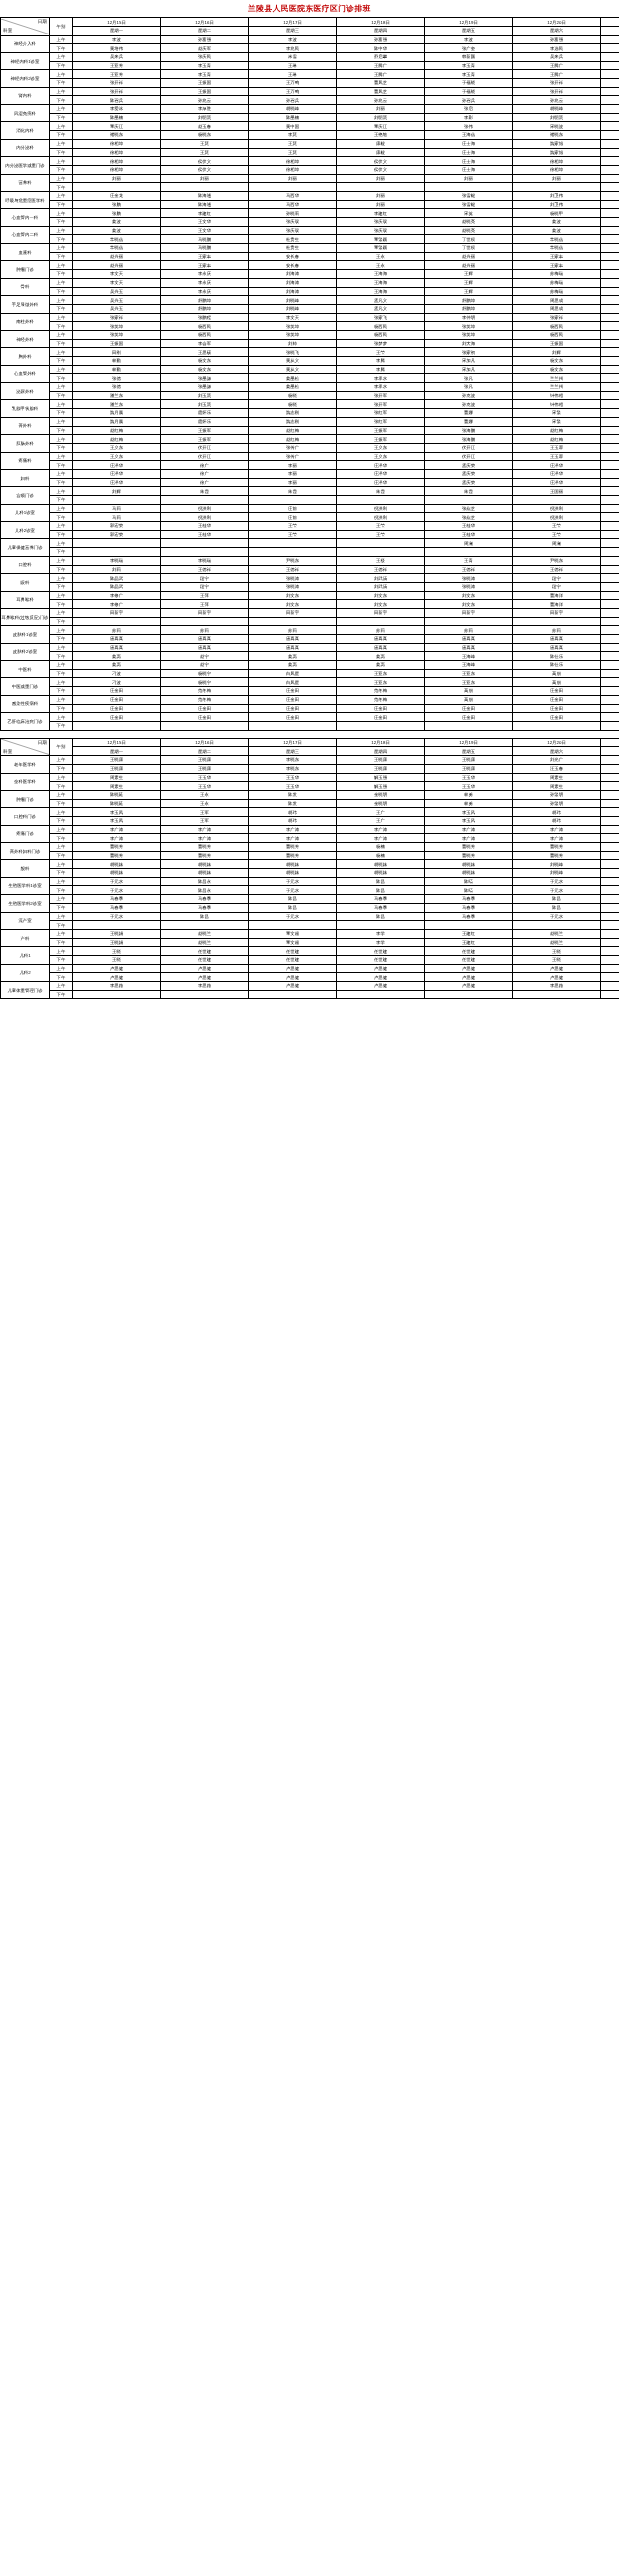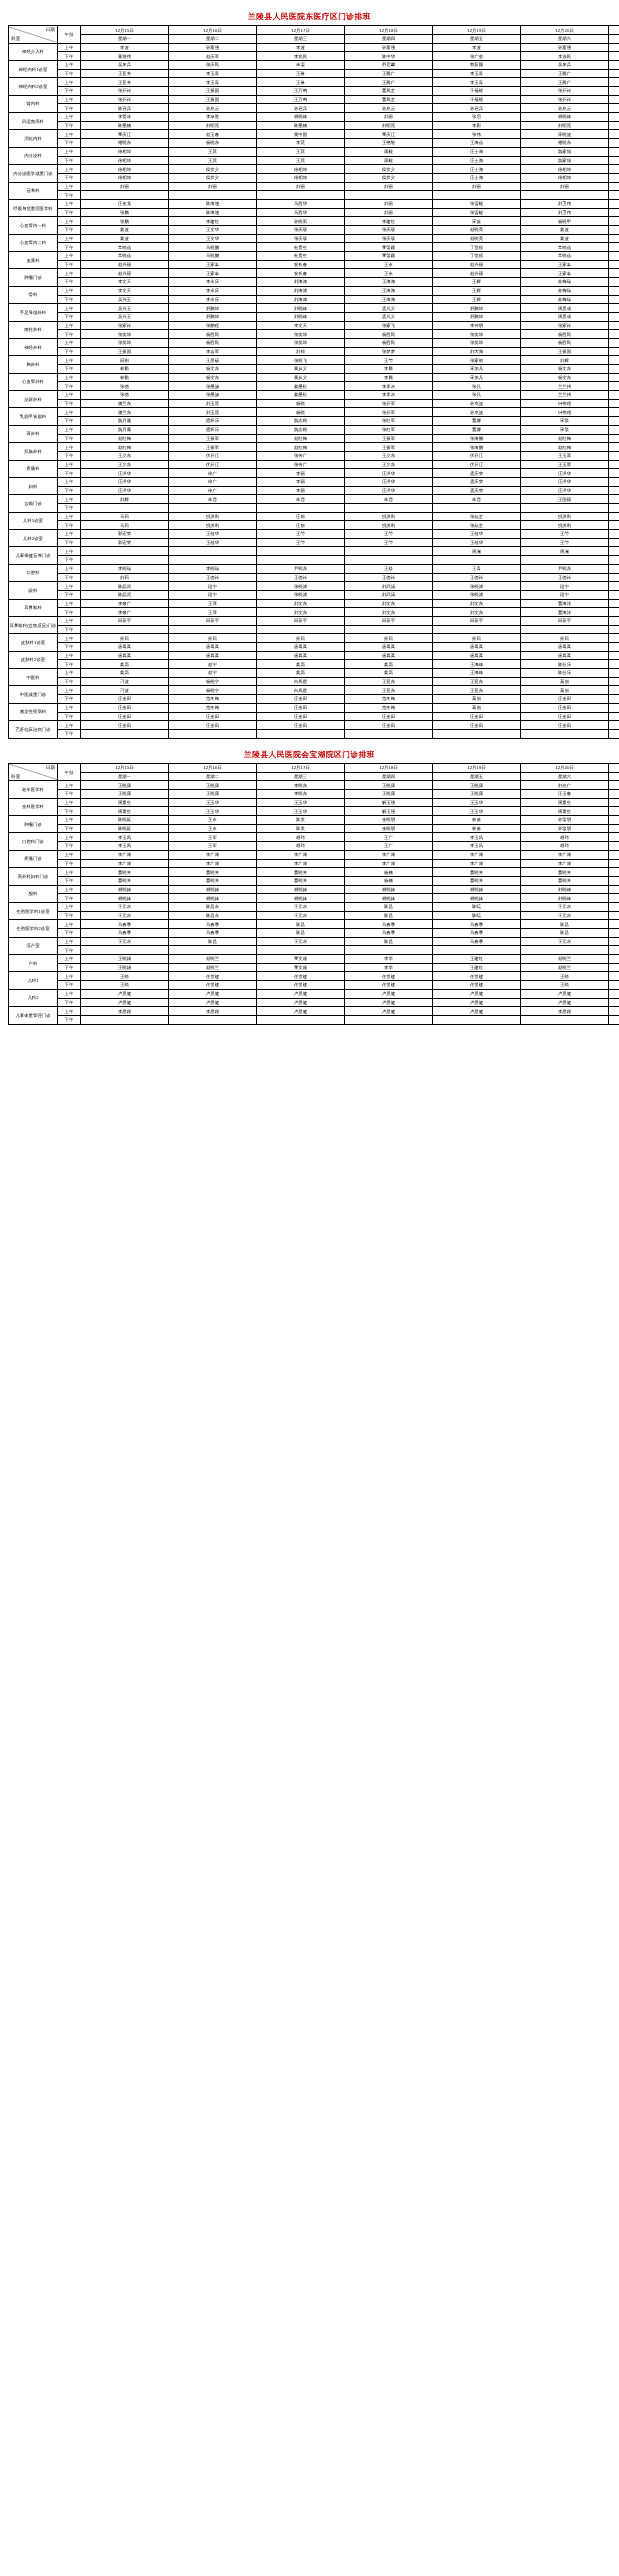--- a/index.html
+++ b/index.html
@@ -7,21 +7,21 @@
     padding: 0;
     background: #ffffff;
   }
   body {
     width: 619px;
     font-family: "Liberation Sans", sans-serif;
     color: #000000;
   }
   .page {
     width: 619px;
-    padding: 8px;
+    padding: 0;
     box-sizing: border-box;
   }
   .title {
     text-align: center;
     font-size: 7.7px;
     font-weight: bold;
     color: #c00000;
     padding: 4.1px 0 3.1px 0;
     letter-spacing: 0.5px;
   }
@@ -982,21 +982,20 @@
           <td class="name-cell"></td>
           <td class="name-cell"></td>
           <td class="name-cell"></td>
           <td class="name-cell"></td>
         </tr>
       </tbody>
   </table>
 
   <div class="spacer"></div>
 
-  <div class="title">兰陵县人民医院会宝湖院区门诊排班</div>
   <table class="sched">
     <colgroup>
       <col class="col-dept">
         <col class="col-half">
       <col class="col-day">
         <col class="col-day">
         <col class="col-day">
         <col class="col-day">
         <col class="col-day">
         <col class="col-day">

